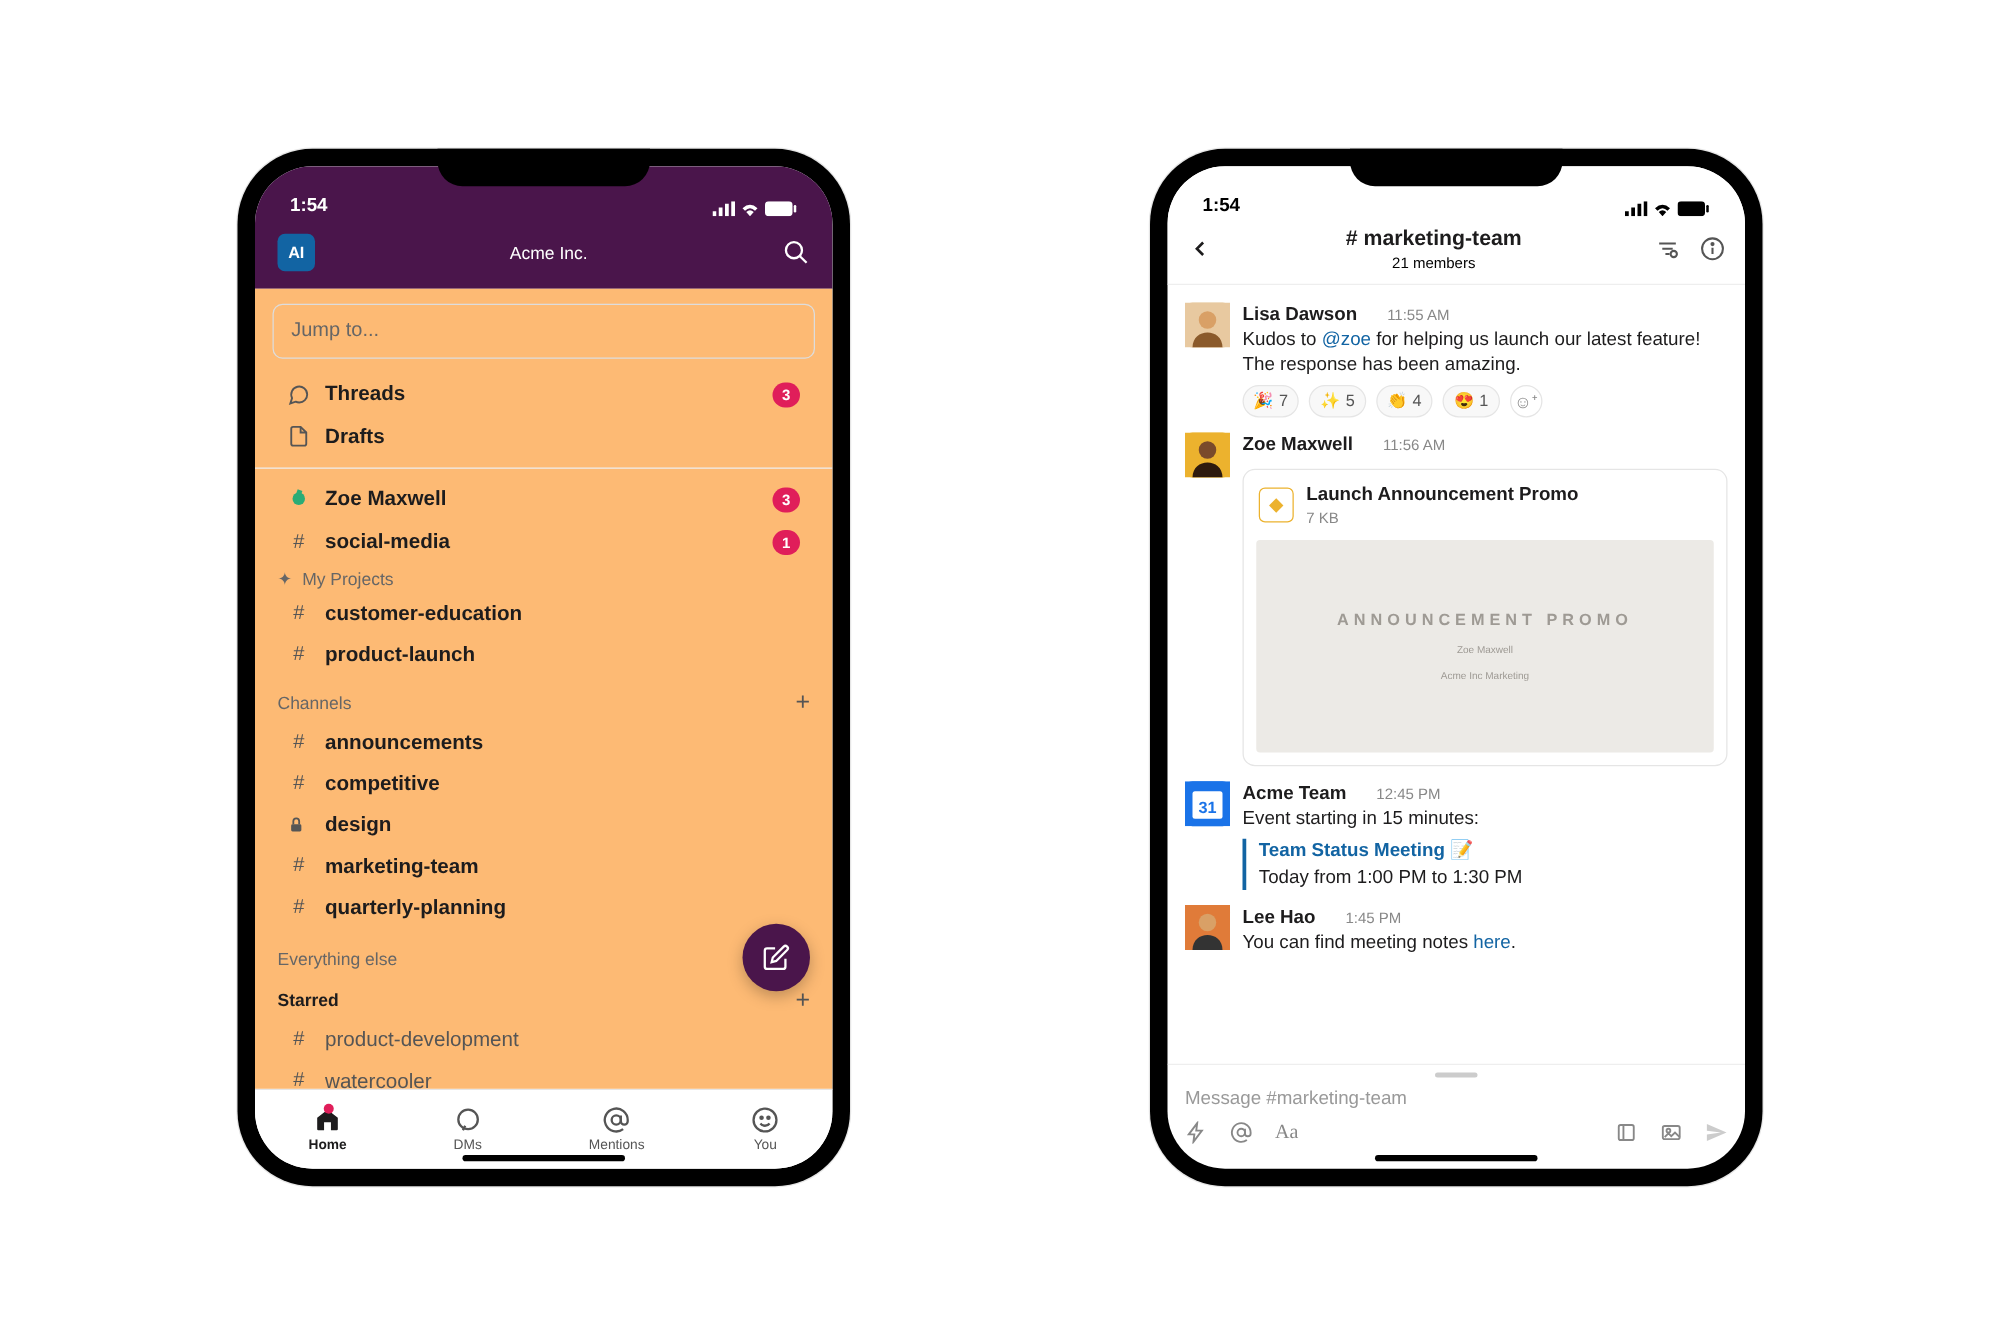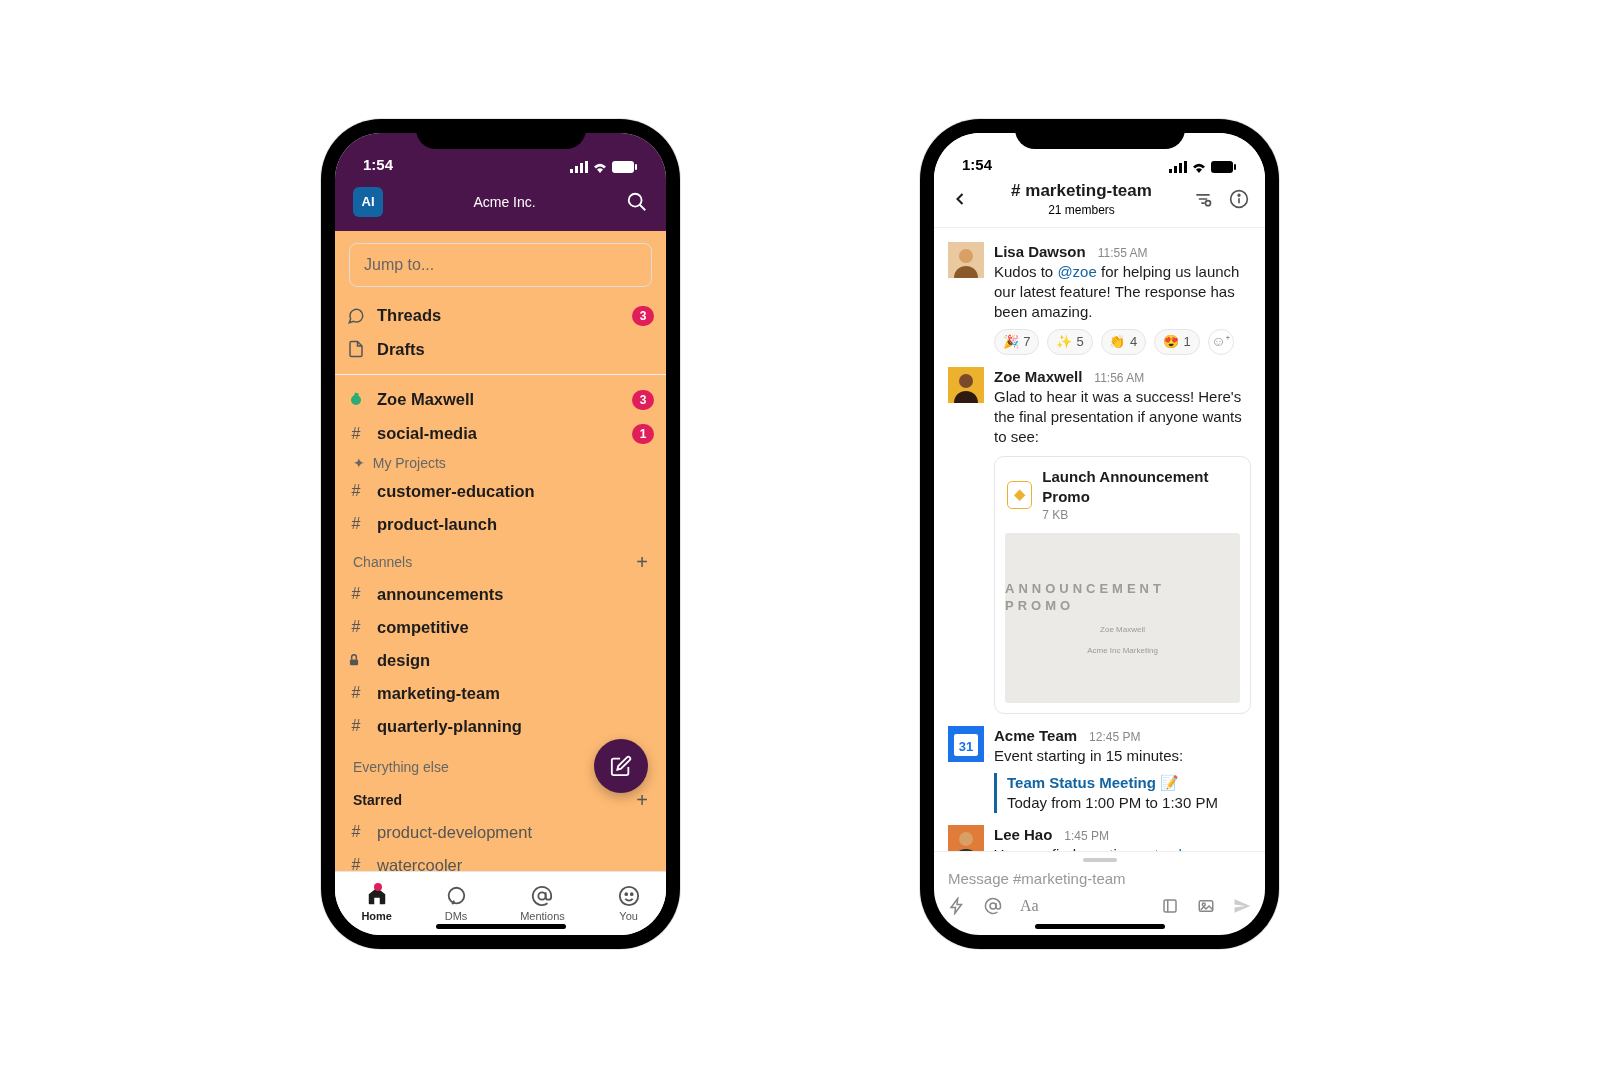--- a/index.html
+++ b/index.html
@@ -7,21 +7,21 @@
     background: #fff;
     font-family: -apple-system, BlinkMacSystemFont, "Segoe UI", Helvetica, Arial, sans-serif;
     width: 1600px;
     height: 1067px;
     display: flex;
     align-items: center;
     justify-content: center;
     gap: 240px;
   }
   .phone {
-    width: 359px;
+    width: 490px;
     height: 830px;
     background: #000;
     border-radius: 60px;
     padding: 14px;
     position: relative;
     box-shadow: 0 0 0 1px rgba(0,0,0,0.1);
   }
   .screen {
     width: 100%;
     height: 100%;
@@ -98,21 +98,21 @@
     margin: 12px 14px;
     border:1px solid #ddd;
     border-radius:8px;
     padding: 12px 14px;
     color:#666;
     font-size:16px;
   }
   .row {
     display:flex;
     align-items:center;
-    padding: 7px 12px;
+    padding: 7px 26px;
     font-size:16.5px;
     color:#1d1c1d;
     gap: 12px;
   }
   .row .icn { width:18px; flex:0 0 18px; color:#555; text-align:center; font-size:16px;}
   .row .lbl { flex:1; font-weight:700; }
   .row.muted .lbl { font-weight:400; color:#555; }
   .badge {
     background:#e01e5a;
     color:#fff;
@@ -210,21 +210,21 @@
   }
   .msg {
     display:flex; gap:10px; padding: 6px 14px;
   }
   .avatar {
     width:36px;height:36px;border-radius:6px;flex:0 0 36px;
     display:flex;justify-content:center;
     color:#fff;font-weight:700;font-size:14px;
   }
   .msg-body{ flex:1; font-size:15px; color:#1d1c1d; line-height:1.35;}
-  .msg-head{ display:flex; align-items:baseline; gap:12px; }
+  .msg-head{ display:flex; align-items:baseline; gap:24px; }
   .msg-name{ font-weight:800;}
   .msg-time{ font-size:12px; color:#888;}
   .mention{ color:#1264a3;}
   .link{ color:#1264a3;}
 
   .reactions{ display:flex; gap:8px; margin-top:6px;}
   .react{
     border:1px solid #e5e5e5; background:#f8f8f8;
     border-radius:14px; padding:2px 8px;
     font-size:13px; display:flex; align-items:center; gap:4px;
@@ -566,21 +566,20 @@
               <rect width="36" height="36" fill="#ecb22e"></rect>
               <circle cx="18" cy="14" r="7" fill="#7a4a2b"></circle>
               <path d="M6 36c0-8 6-12 12-12s12 4 12 12" fill="#2e1a0e"></path>
             </svg>
         </div>
         <div class="msg-body">
           <div class="msg-head">
               <span class="msg-name">Zoe Maxwell</span>
               <span class="msg-time">11:56 AM</span>
             </div>
-          <div>Glad to hear it was a success! Here's the final presentation if anyone wants to see:</div>
           <div class="attachment">
             <div class="att-head">
               <div class="att-icn">◆</div>
               <div>
                 <div class="att-title">Launch Announcement Promo</div>
                 <div class="att-sub">7 KB</div>
               </div>
             </div>
             <div class="att-preview">
               <div class="big">ANNOUNCEMENT PROMO</div>

